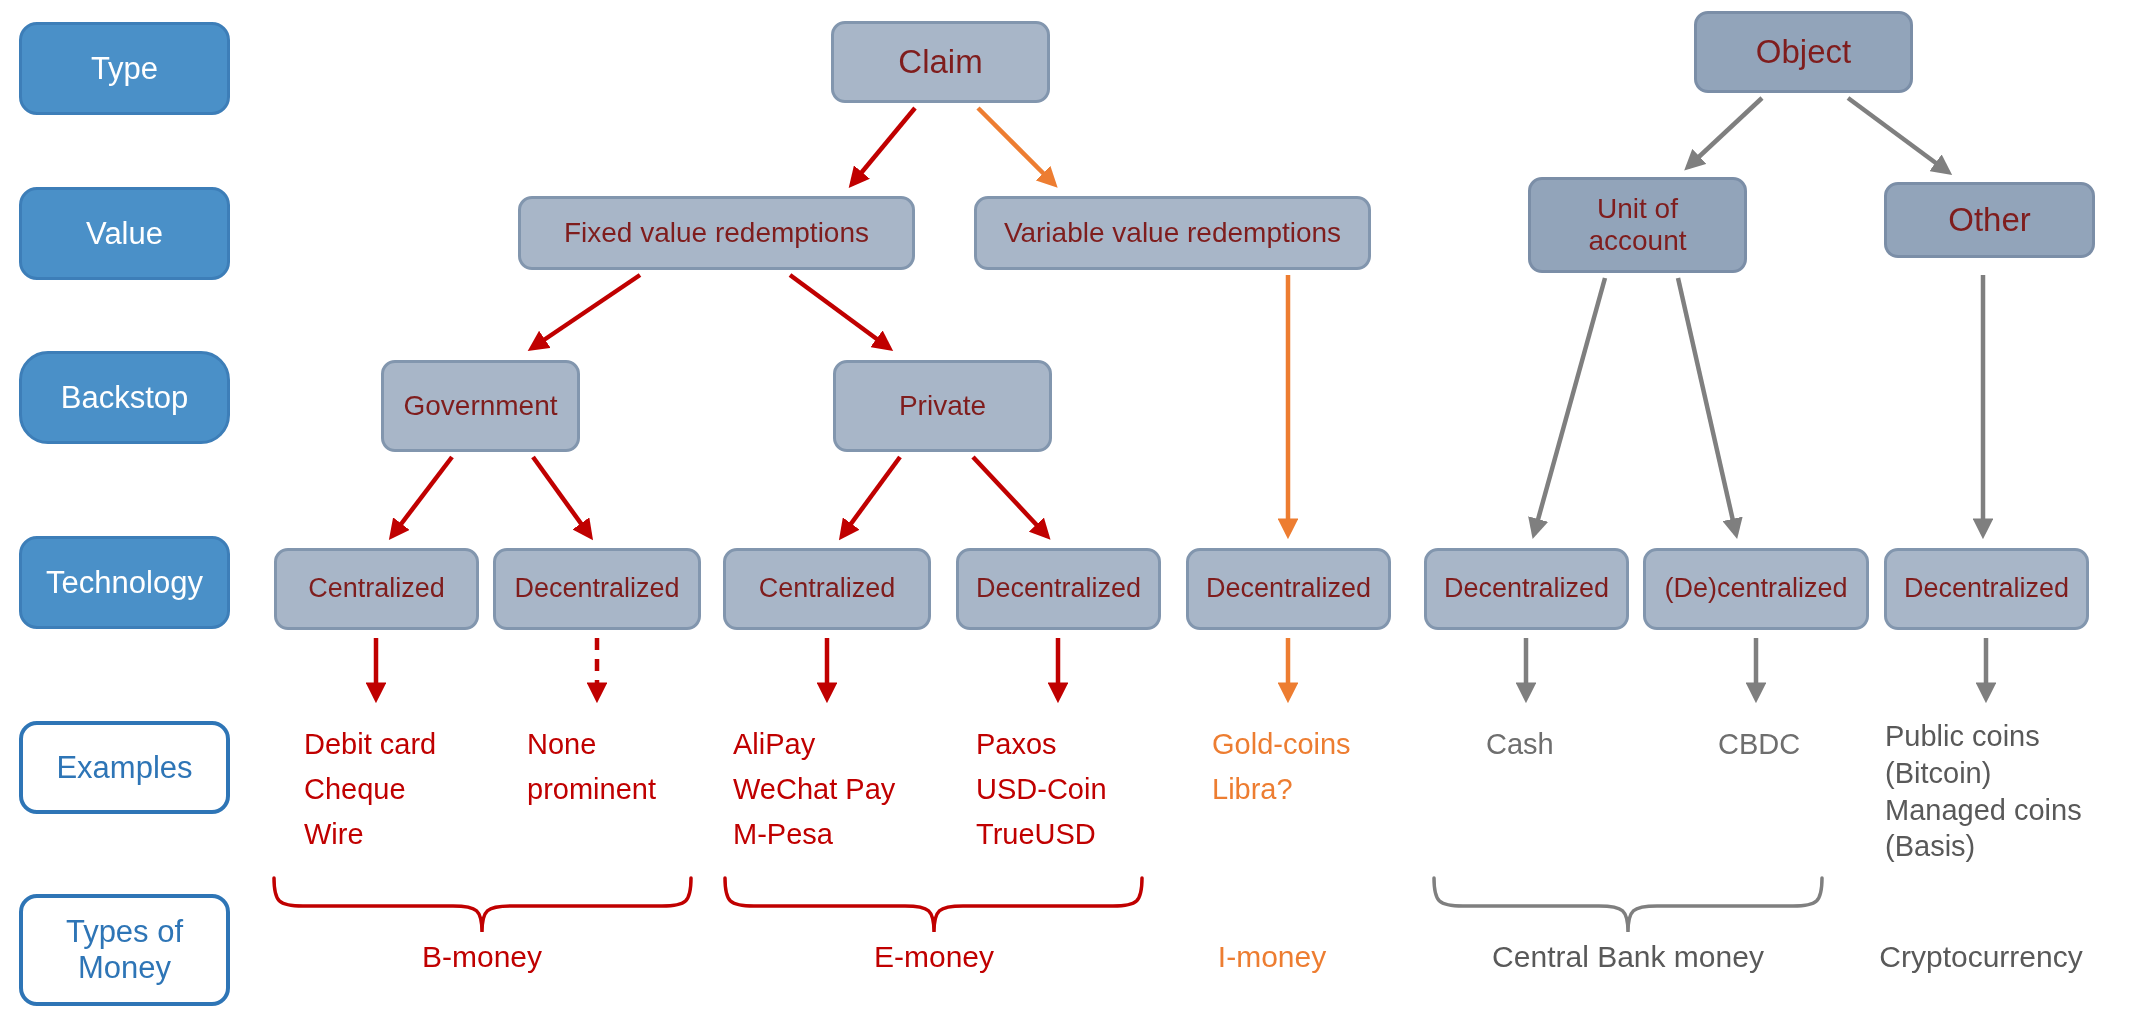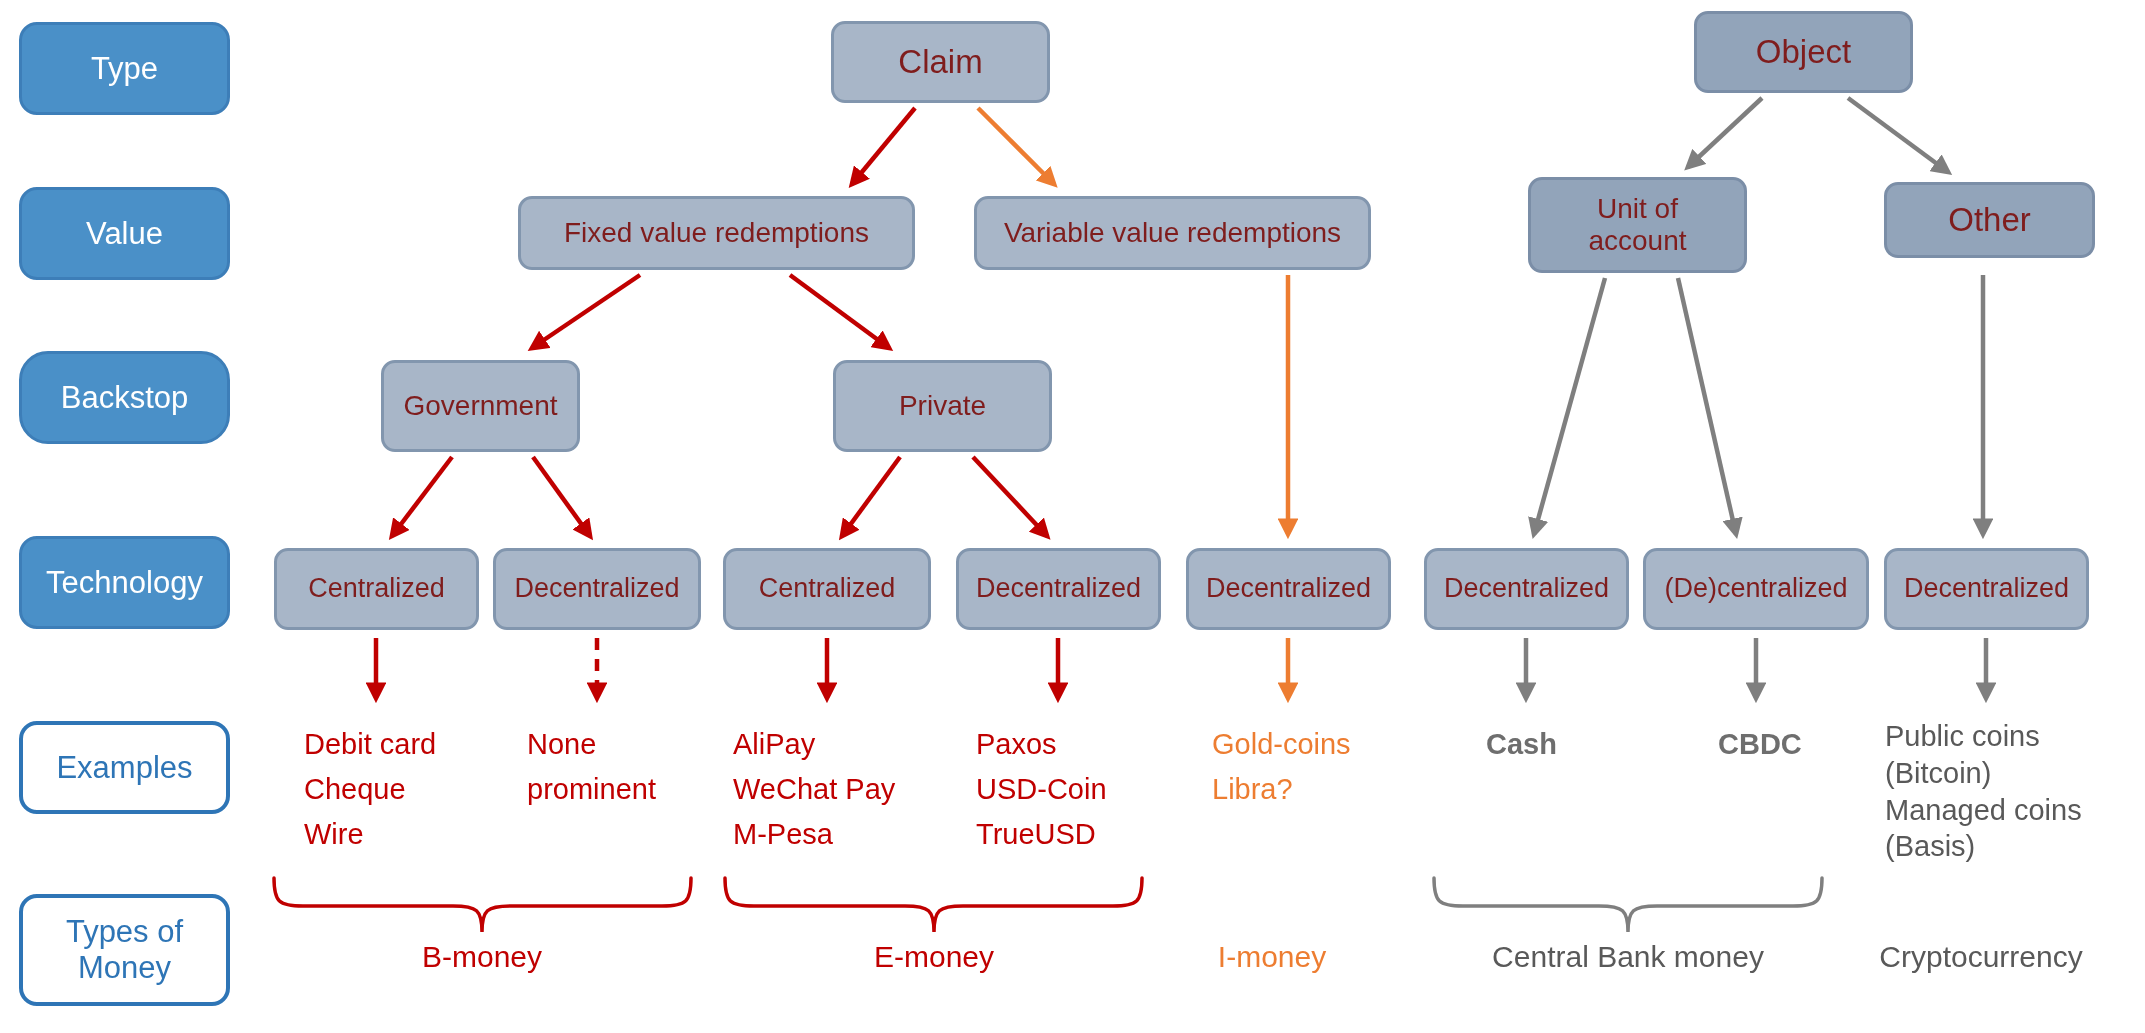--- a/index.html
+++ b/index.html
@@ -29,21 +29,21 @@
   }
   .node.dark{background:#92A4BA;border-color:#7B8EA7;}
   .node.big{font-size:33px;}
   .node.mid{font-size:28px;}
   .node.small{font-size:27px;}
   
   .example{
     white-space:pre-line;font-size:29px;line-height:1.55;color:#C00000;
   }
   .example.orange{color:#ED7D31;}
-  .example.gray{color:#6E6E6E;font-weight:bold;}
+  .example.gray{color:#6E6E6E;}
   .example.darkgray{color:#595959;}
   
   .money-label{
     transform:translateX(-50%);white-space:nowrap;
     font-size:30px;color:#C00000;
   }
   .money-label.orange{color:#ED7D31;}
   .money-label.gray{color:#595959;}
   svg.layer{position:absolute;left:0;top:0;pointer-events:none;}
 </style>

